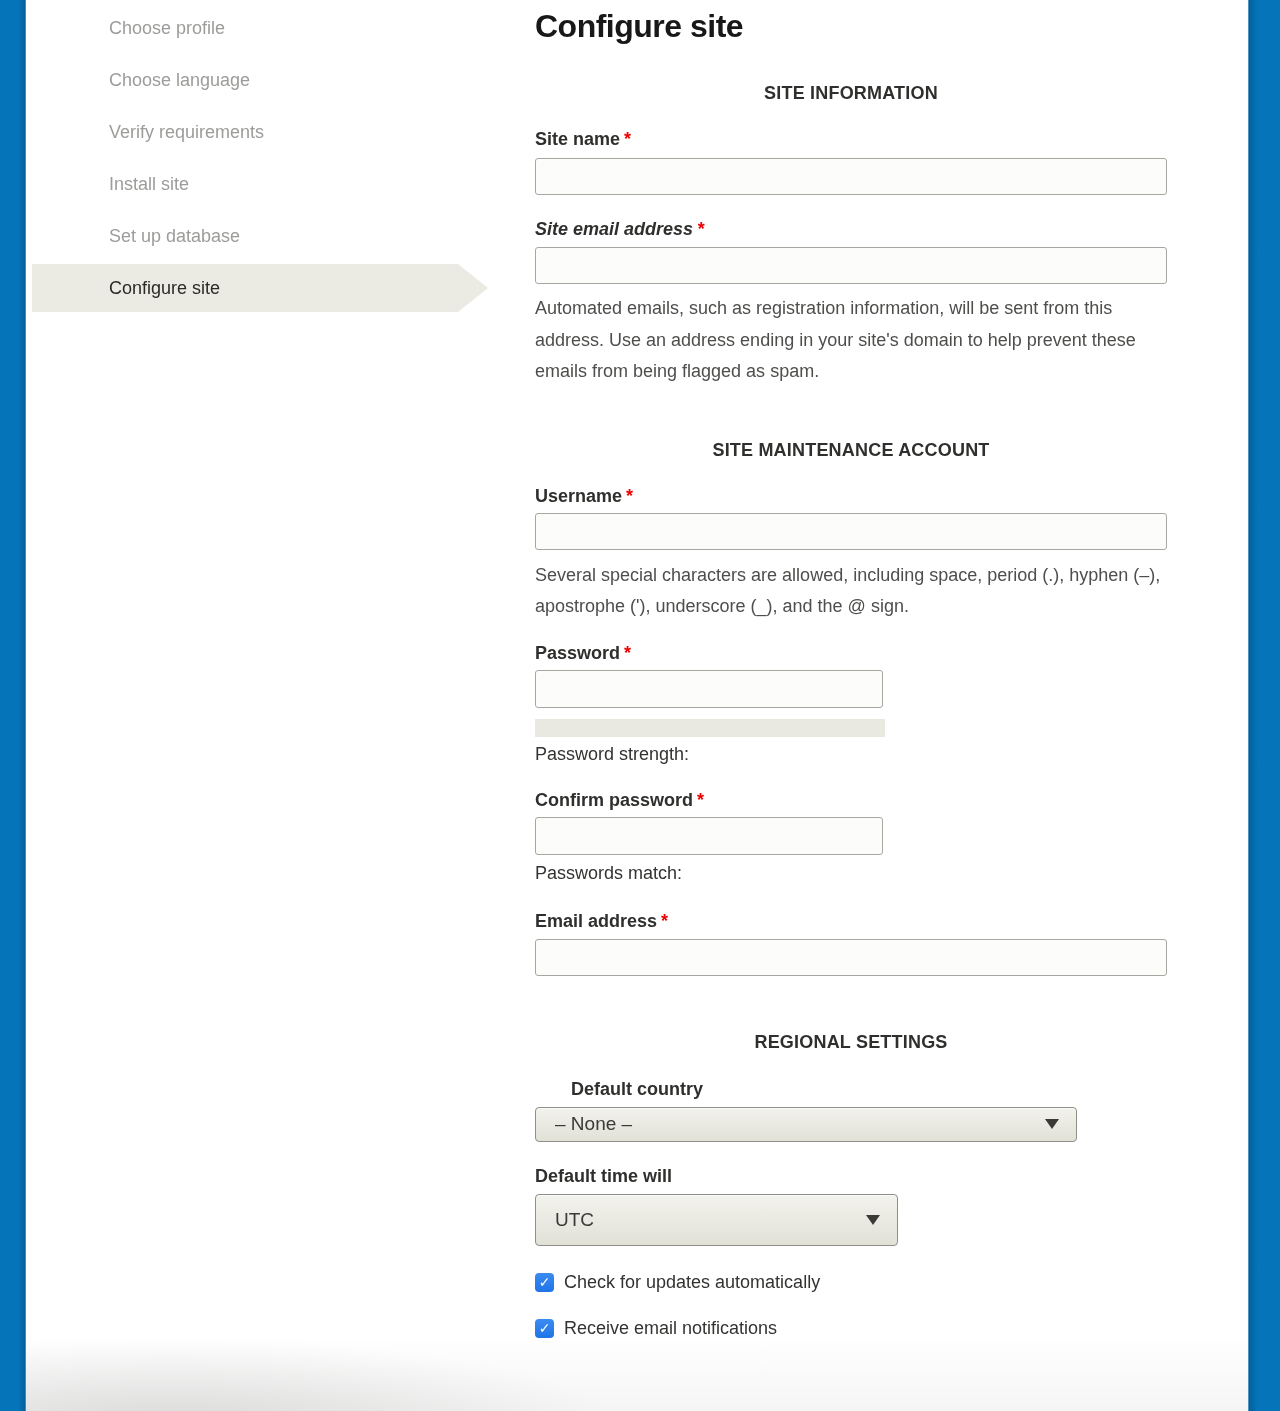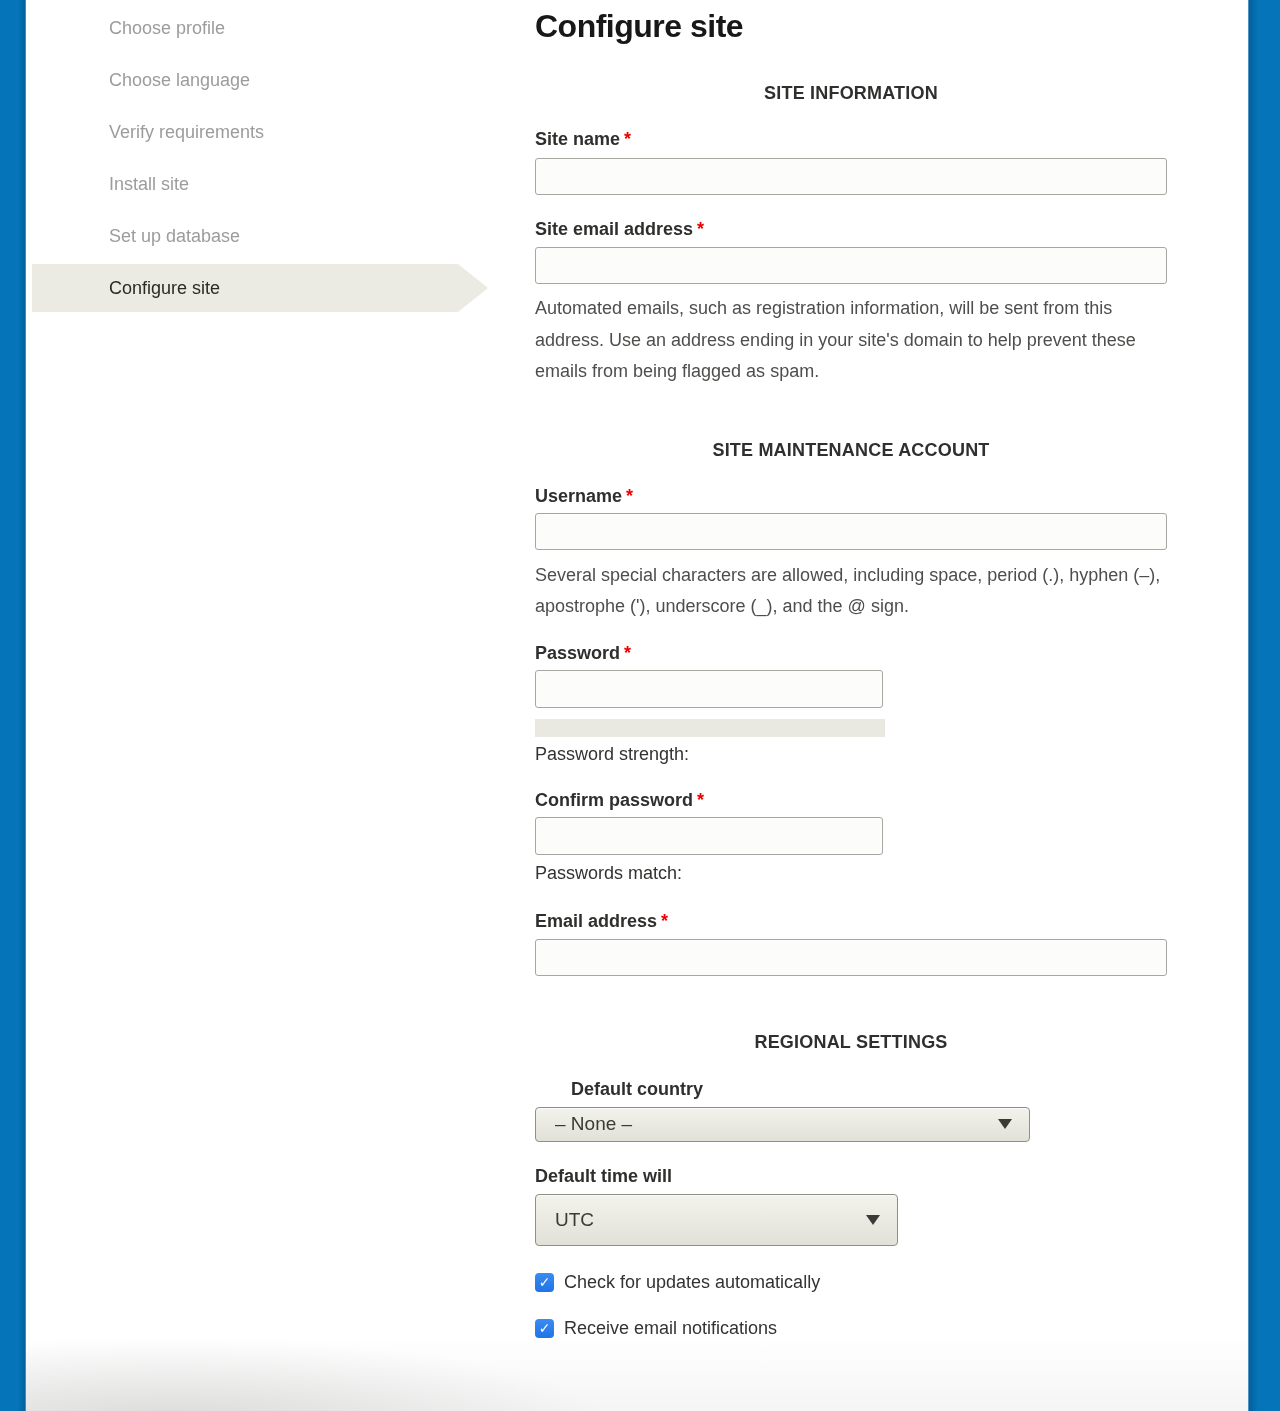--- a/index.html
+++ b/index.html
@@ -55,21 +55,21 @@
   .text-input {
     display:block; width:632px; height:37px;
     background:#fcfcfa; border:1px solid #a7a7a1; border-radius:3px;
     font-family:inherit; font-size:18px; padding:0 10px; color:#2f2f2d;
     outline:none;
   }
   .text-input.narrow { width:348px; height:38px; }
 
   .mt-label-sitename { margin-top:24px; }
   .mt-input-sitename { margin-top:8px; }
-  .mt-label-siteemail { margin-top:23px; }
+  .mt-label-siteemail { margin-top:23px;font-style:italic; }
   .mt-input-siteemail { margin-top:7px; }
   .help { margin-top:9px; font-size:18px; line-height:31.5px; color:#4e4e4c; }
   .mt-label-username { margin-top:24px; }
   .mt-input-username { margin-top:6px; }
   .help-username { margin-top:10px; }
   .mt-label-password { margin-top:19px; }
   .mt-input-password { margin-top:6px; }
   .strength-bar { margin-top:11px; width:350px; height:18px; background:#e9e9e1; }
   .plain-note { margin-top:6px; font-size:18px; line-height:22px; color:#333331; }
   .mt-label-confirm { margin-top:24px; }
@@ -82,21 +82,21 @@
   .mt-label-tz { margin-top:23px; }
   .select-box {
     margin-top:7px; position:relative;
     height:35px; border:1px solid #8f8f89; border-radius:4px;
     background:linear-gradient(to bottom,#f3f3ed 0%,#e9e9e1 55%,#e1e1d8 100%);
     font-size:19px; color:#3b3b36;
     display:flex; align-items:center;
     padding-left:19px; cursor:default;
     box-shadow:0 1px 0 rgba(255,255,255,0.6) inset;
   }
-  .select-country { width:495px; }
+  .select-country { width:542px; }
   .select-tz { width:363px; height:52px; }
   .select-caret {
     position:absolute; right:17px; top:50%; margin-top:-5px;
     width:0; height:0;
     border-left:7px solid transparent;
     border-right:7px solid transparent;
     border-top:10px solid #3b3b36;
   }
 
   .check-row { display:flex; align-items:center; }

